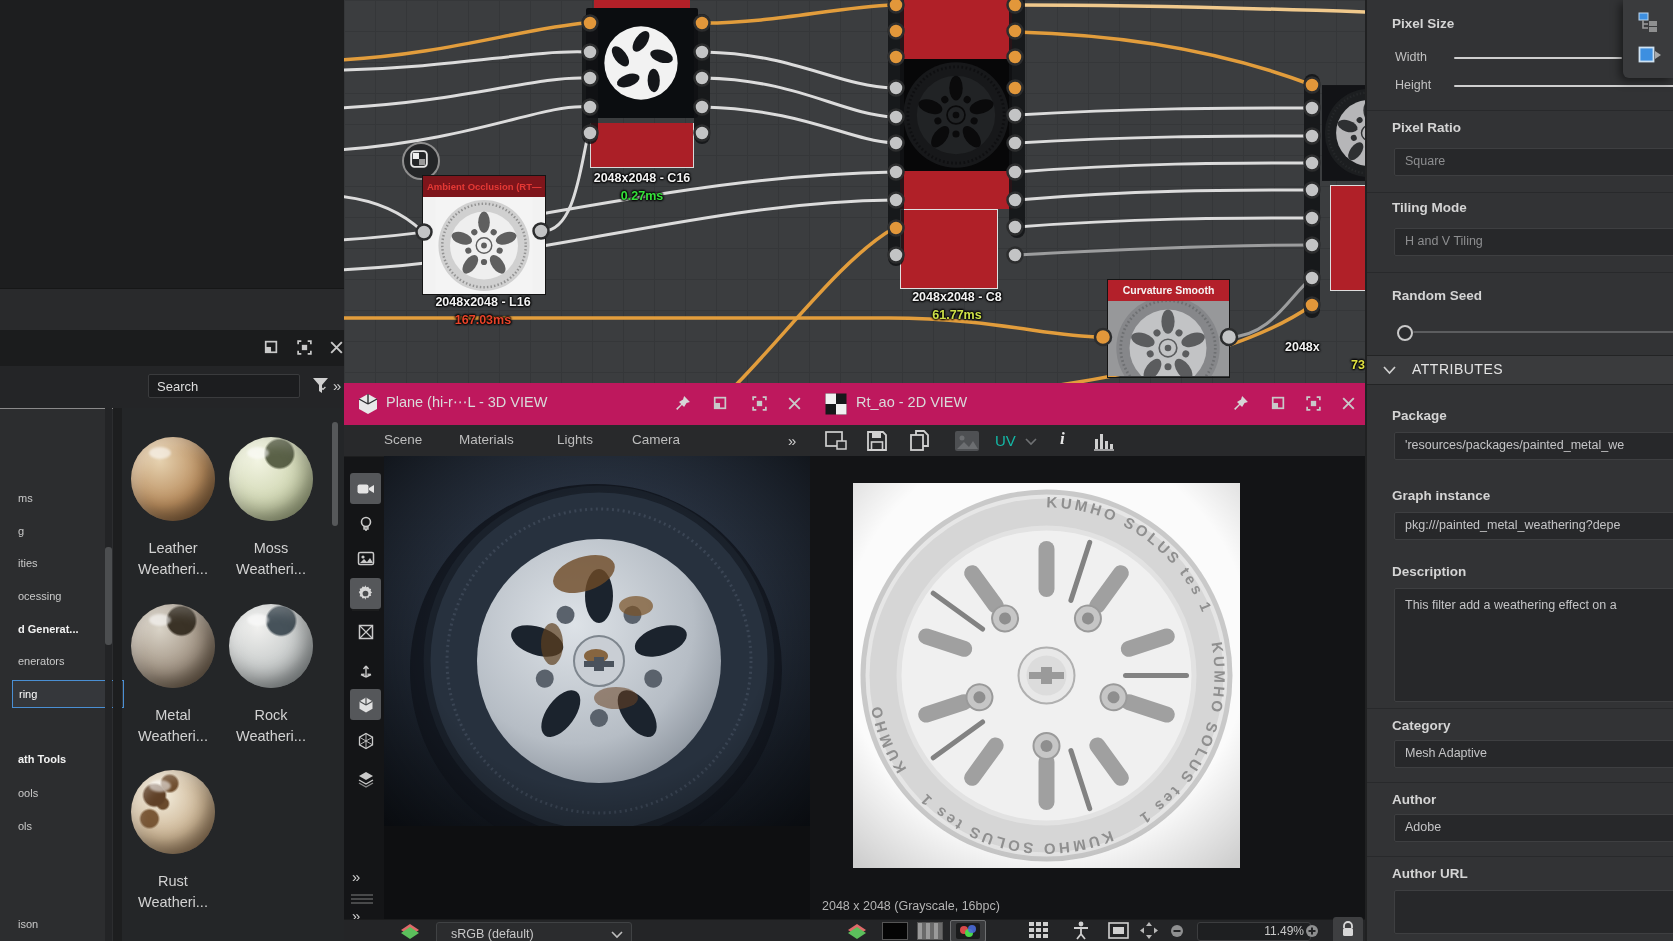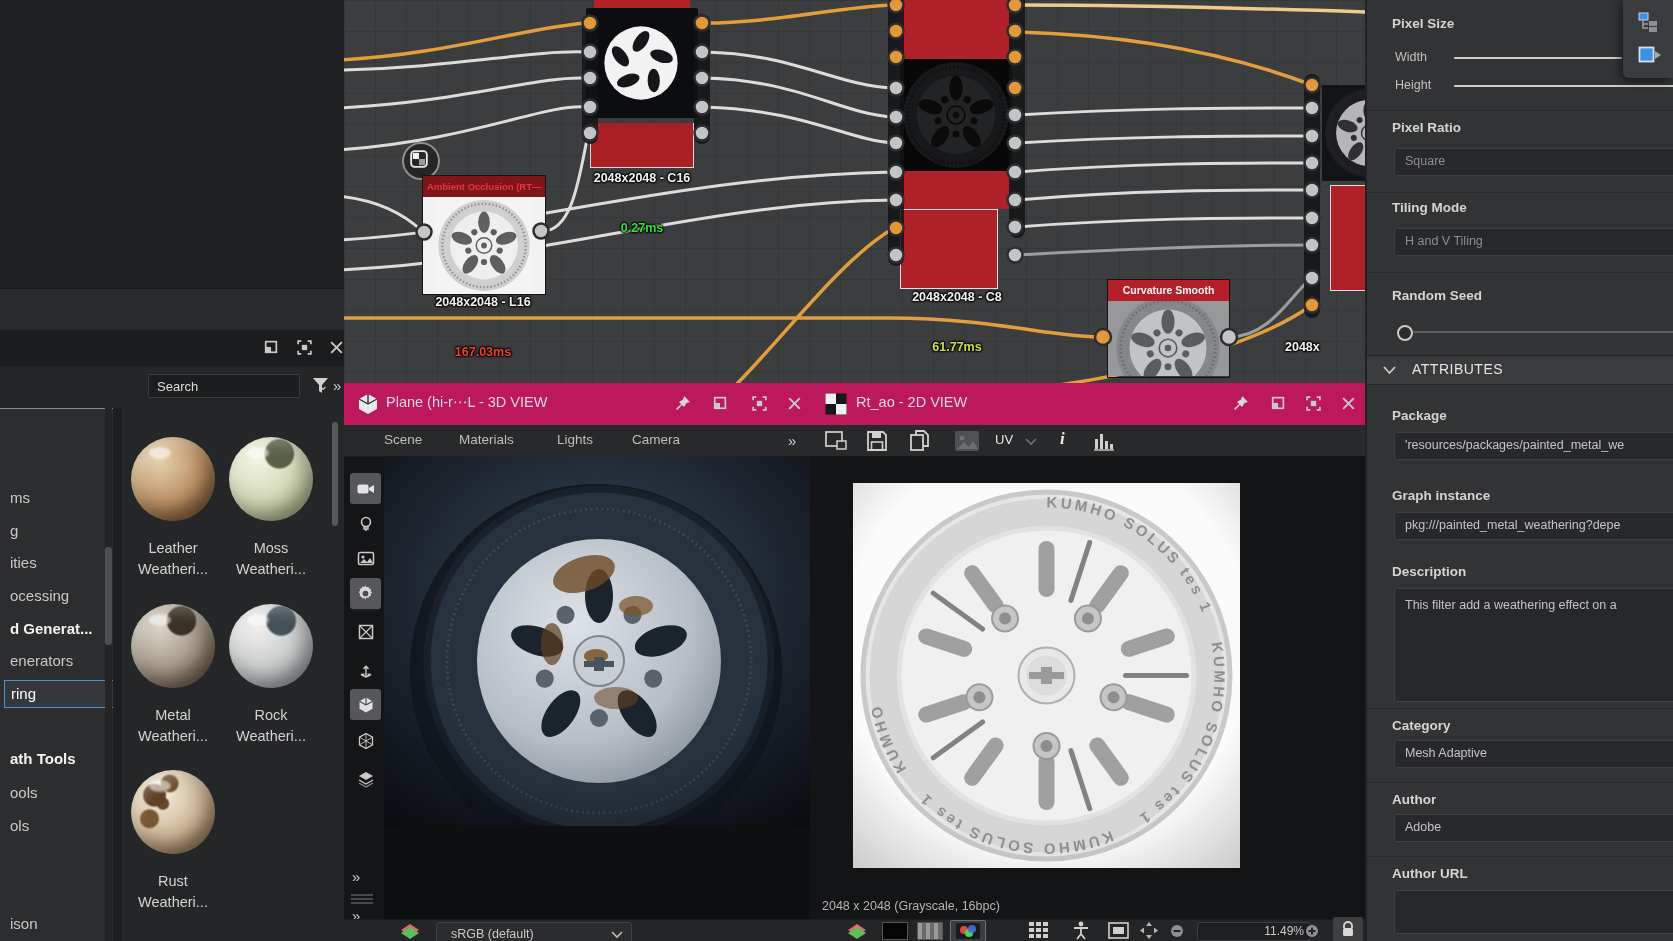--- a/index.html
+++ b/index.html
@@ -13,22 +13,22 @@
   #lp-top{left:0;top:0;width:344px;height:288px;background:#1d1e1f;}
   #lp-strip{left:0;top:288px;width:344px;height:42px;background:#292a2c;border-top:1px solid #161717;border-bottom:1px solid #161717;}
   #lp-header{left:0;top:330px;width:344px;height:36px;background:#1b1c1d;}
   .winicon{width:17px;height:17px;color:#c9c9c9;}
   #lp-toolbar{left:0;top:366px;width:344px;height:42px;background:#242527;}
   #search-input{position:absolute;left:148px;top:8px;width:134px;height:22px;background:#1c1d1f;
      border:1px solid #3a3b3d;border-radius:2px;color:#e4e4e4;padding:0 8px;font-size:13px;outline:none;}
   #search-input::placeholder{color:#dedede;opacity:1;}
   #lp-body{left:0;top:408px;width:344px;height:533px;background:#242628;}
   #cat-list{position:absolute;left:0;top:0;width:113px;height:533px;background:#2c2d2f;border-top:1px solid #8a8a8a;}
-  .cat-item{position:absolute;left:4px;width:104px;height:26px;line-height:26px;padding-left:6px;
-     color:#c9c9c9;font-size:15px;white-space:nowrap;overflow:hidden;}
+  .cat-item{position:absolute;left:12px;width:104px;height:26px;line-height:26px;padding-left:6px;
+     color:#c9c9c9;font-size:11px;white-space:nowrap;overflow:hidden;}
   .cat-item.bold{color:#f2f2f2;font-weight:bold;}
   .cat-item.sel{border:1px solid #4a8fd4;background:#35373b;color:#ffffff;}
   #cat-scroll{position:absolute;left:105px;top:0;width:7px;height:533px;background:#232426;}
   #cat-thumb{position:absolute;left:105px;top:139px;width:7px;height:98px;background:#4c4e50;border-radius:3px;}
   #cat-divider{position:absolute;left:113px;top:0;width:9px;height:533px;background:#1d1e1f;}
   .ball{width:84px;height:84px;border-radius:50%;box-shadow:inset -8px -10px 18px rgba(0,0,0,.35), inset 6px 8px 12px rgba(255,255,255,.25);}
   .ball::after{content:"";position:absolute;left:18px;top:10px;width:22px;height:12px;border-radius:50%;
       background:rgba(255,255,255,.55);filter:blur(1px);}
   .ballwrap{position:absolute;width:84px;height:84px;}
   .ball-leather{background:radial-gradient(circle at 34% 28%, #e6d2b0, #b98d5e 55%, #7a5634 88%);}
@@ -55,21 +55,21 @@
   path.w{fill:none;stroke:#dcdcdc;stroke-width:3;}
   path.wg{fill:none;stroke:#9c9d9e;stroke-width:3;}
   path.o{fill:none;stroke:#e29d3c;stroke-width:3.5;}
   path.ol{fill:none;stroke:#f0c98c;stroke-width:3.5;}
   .pstrip{fill:rgba(18,19,21,.85);}
   circle.pg{fill:#c3c4c5;stroke:#2c2d2e;stroke-width:2.5;}
   circle.po{fill:#e2973a;stroke:#2c2d2e;stroke-width:2.5;}
   .gnode{position:absolute;}
   .nlabel{position:absolute;font-size:12.5px;font-weight:bold;color:#f2f2f2;text-align:center;
      text-shadow:0 1px 2px #000,1px 0 2px #000,-1px 0 2px #000,0 -1px 2px #000;white-space:nowrap;}
-  .ntime{font-weight:bold;margin-top:32px;}
+  .ntime{font-weight:bold;}
   .thumbsvg{display:block;width:100%;height:100%;}
   
   .vhead{position:absolute;left:0;top:0;right:0;height:42px;background:#be185d;border-bottom:1px solid #202122;}
   .vtitle{position:absolute;top:11px;font-size:14.5px;color:#dadada;white-space:nowrap;}
   .vmenu{position:absolute;left:0;top:42px;right:0;height:31px;background:#28292b;border-bottom:1px solid #1d1e1f;}
   .menu-item{position:absolute;top:7px;font-size:13.5px;color:#bdbdbd;}
   .chev{color:#cfcfcf;font-size:15px;letter-spacing:-2px;}
   
   #view3d{left:344px;top:383px;width:466px;height:558px;background:#141517;overflow:hidden;border-right:4px solid #1a1b1c;}
   #v3d-toolbar{position:absolute;left:2px;top:80px;width:36px;}
@@ -708,21 +708,21 @@
         </svg>
       <svg class="abs" style="left:98px;top:4px" width="24" height="24" viewBox="0 0 24 24">
         <rect x="3" y="6" width="12" height="15" fill="none" stroke="#d0d0d0" stroke-width="1.8"></rect>
           <path d="M8 6V2h8l4 4v11h-5" fill="none" stroke="#d0d0d0" stroke-width="1.8"></path>
         </svg>
       <svg class="abs" style="left:144px;top:5px" width="26" height="22" viewBox="0 0 26 22">
         <rect x="1" y="1" width="24" height="20" rx="2" fill="#4e5053"></rect>
           <circle cx="8" cy="8" r="2.5" fill="#6c6e71"></circle>
           <path d="M3 19l7-7 5 5 4-6 5 8z" fill="#6c6e71"></path>
         </svg>
-      <span class="abs" style="left:185px;top:7px;color:#e5e5e5;font-size:13px">UV</span>
+      <span class="abs" style="left:185px;top:7px;color:#14b8a6;font-size:15px">UV</span>
       <svg class="abs" style="left:215px;top:13px" width="12" height="8">
           <path d="M1 1l5 5 5-5" fill="none" stroke="#6f7173" stroke-width="1.6"></path>
         </svg>
       <span class="abs" style="left:250px;top:4px;color:#e8e8e8;font-size:17px;font-family:'Liberation Serif','DejaVu Serif',serif;font-style:italic;font-weight:bold">i</span>
       <svg class="abs" style="left:283px;top:6px" width="22" height="20" viewBox="0 0 22 20">
         <path d="M2 18V8h3v10zM7 18V3h3v15zM12 18v-8h3v8zM17 18v-5h3v5z" fill="#d0d0d0"></path>
           <path d="M1 19h20" stroke="#d0d0d0" stroke-width="1.4"></path>
         </svg>
     </div>
 

